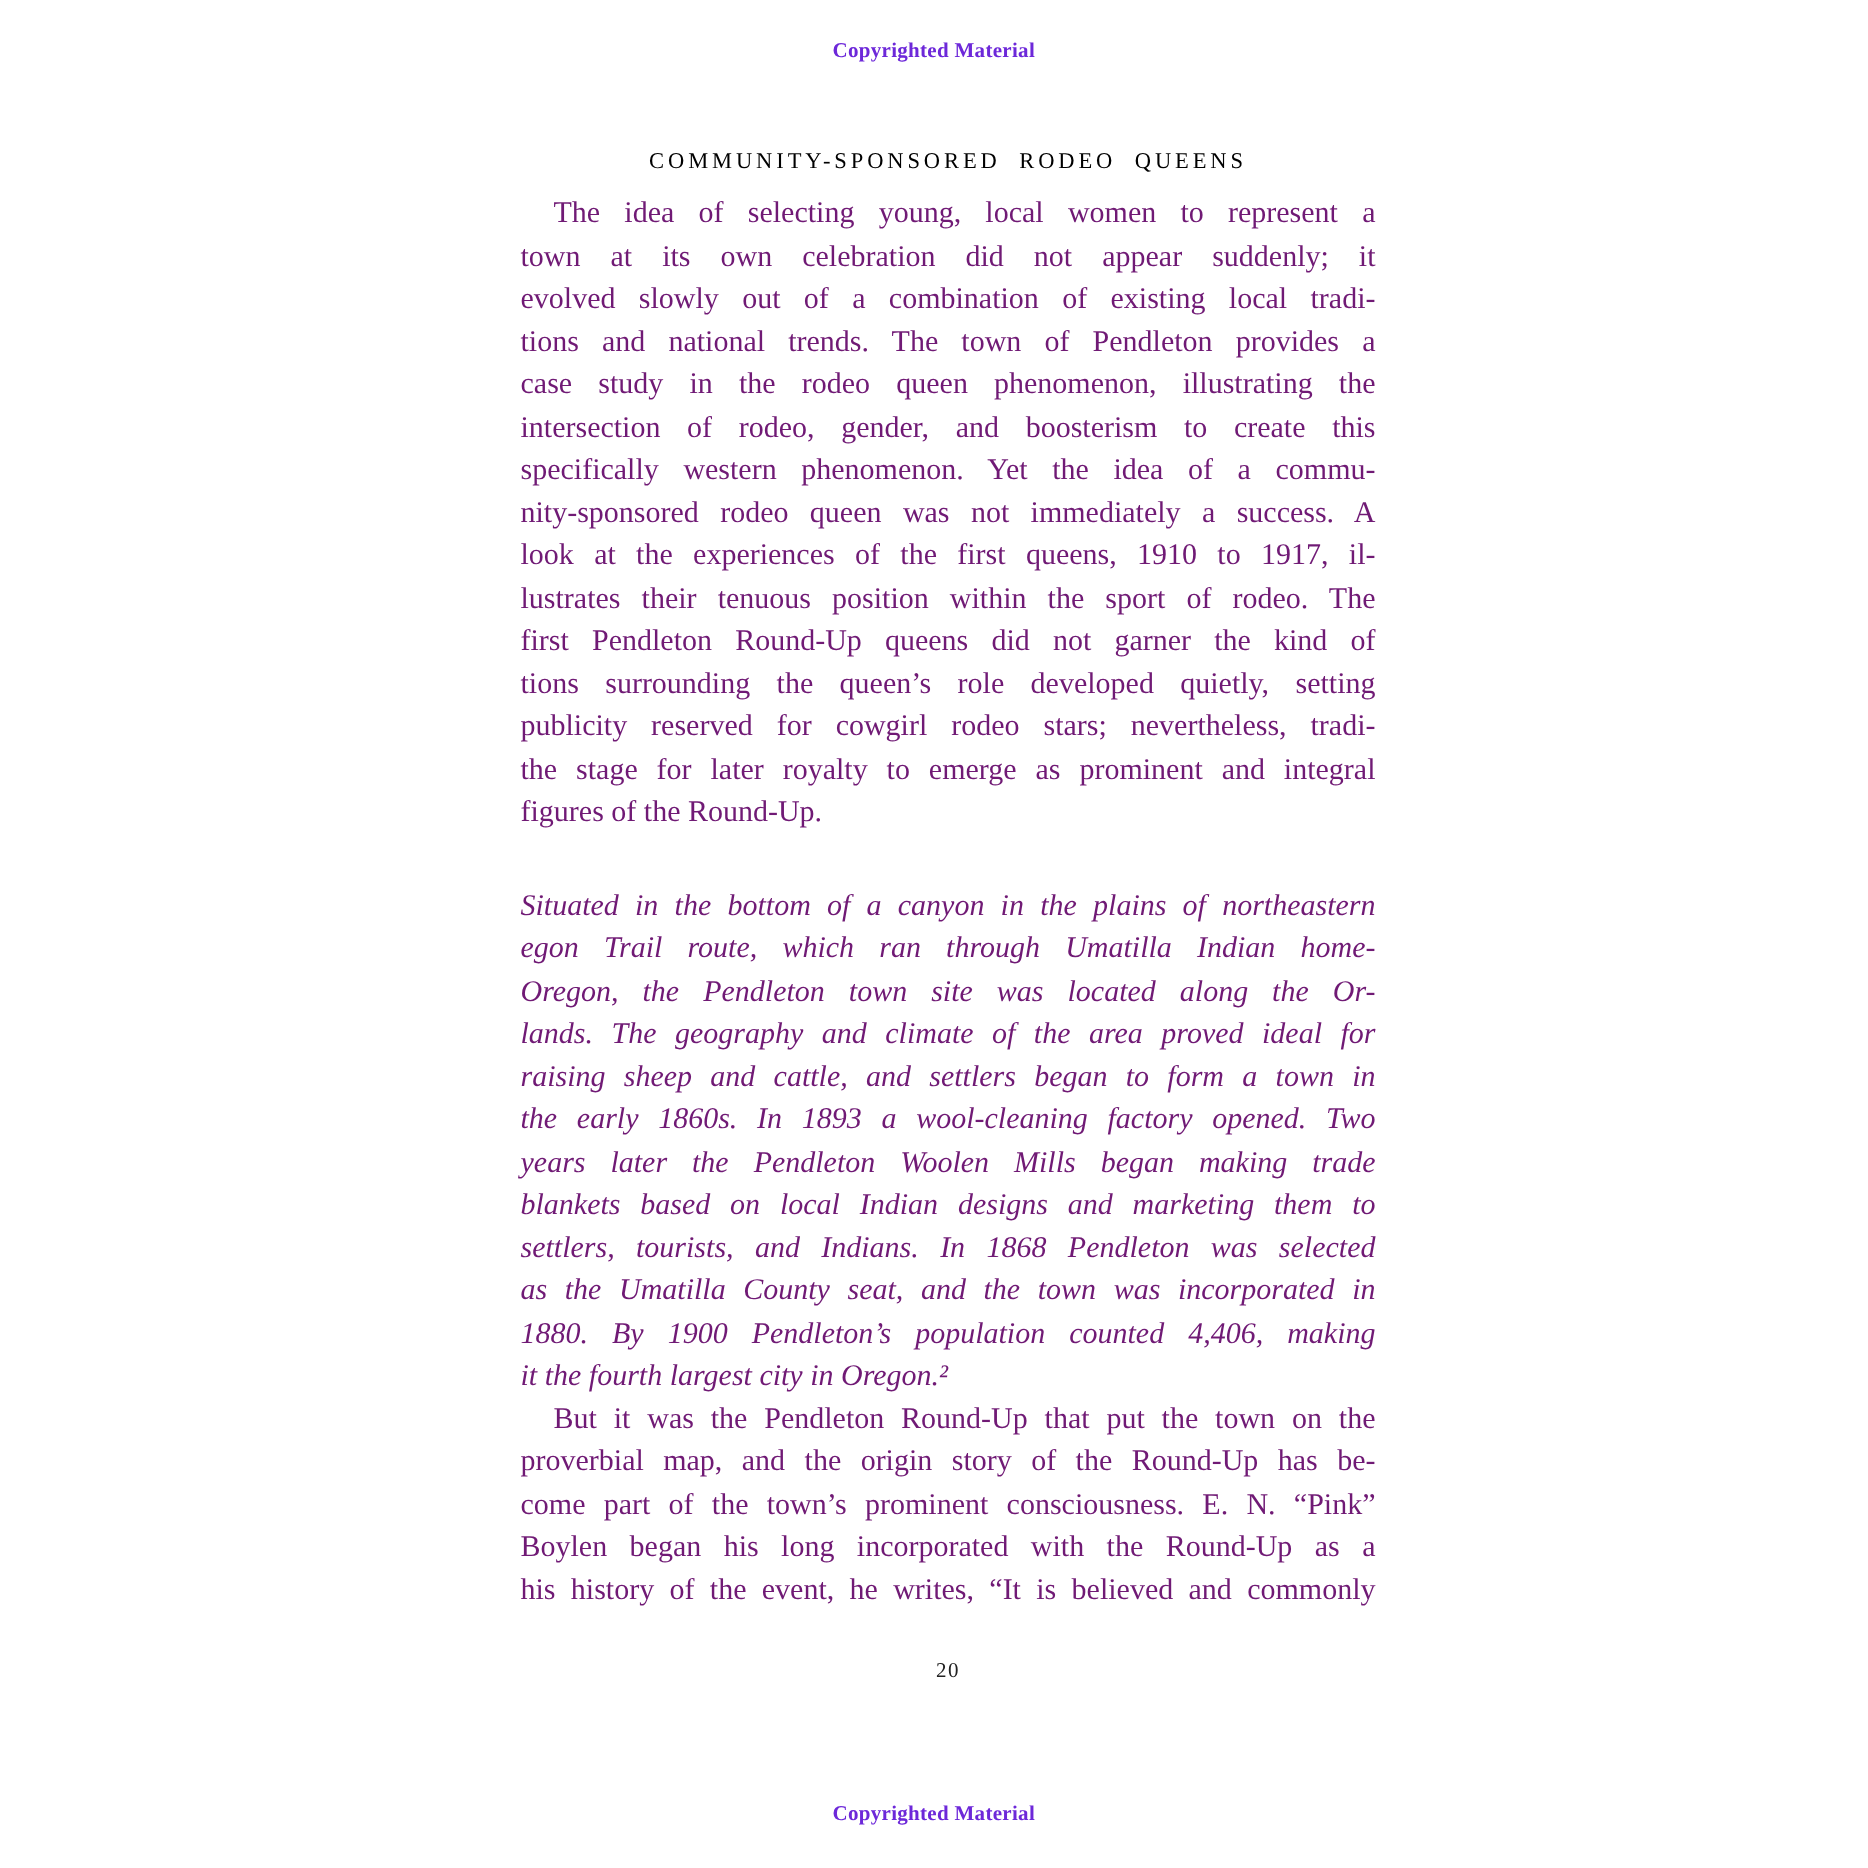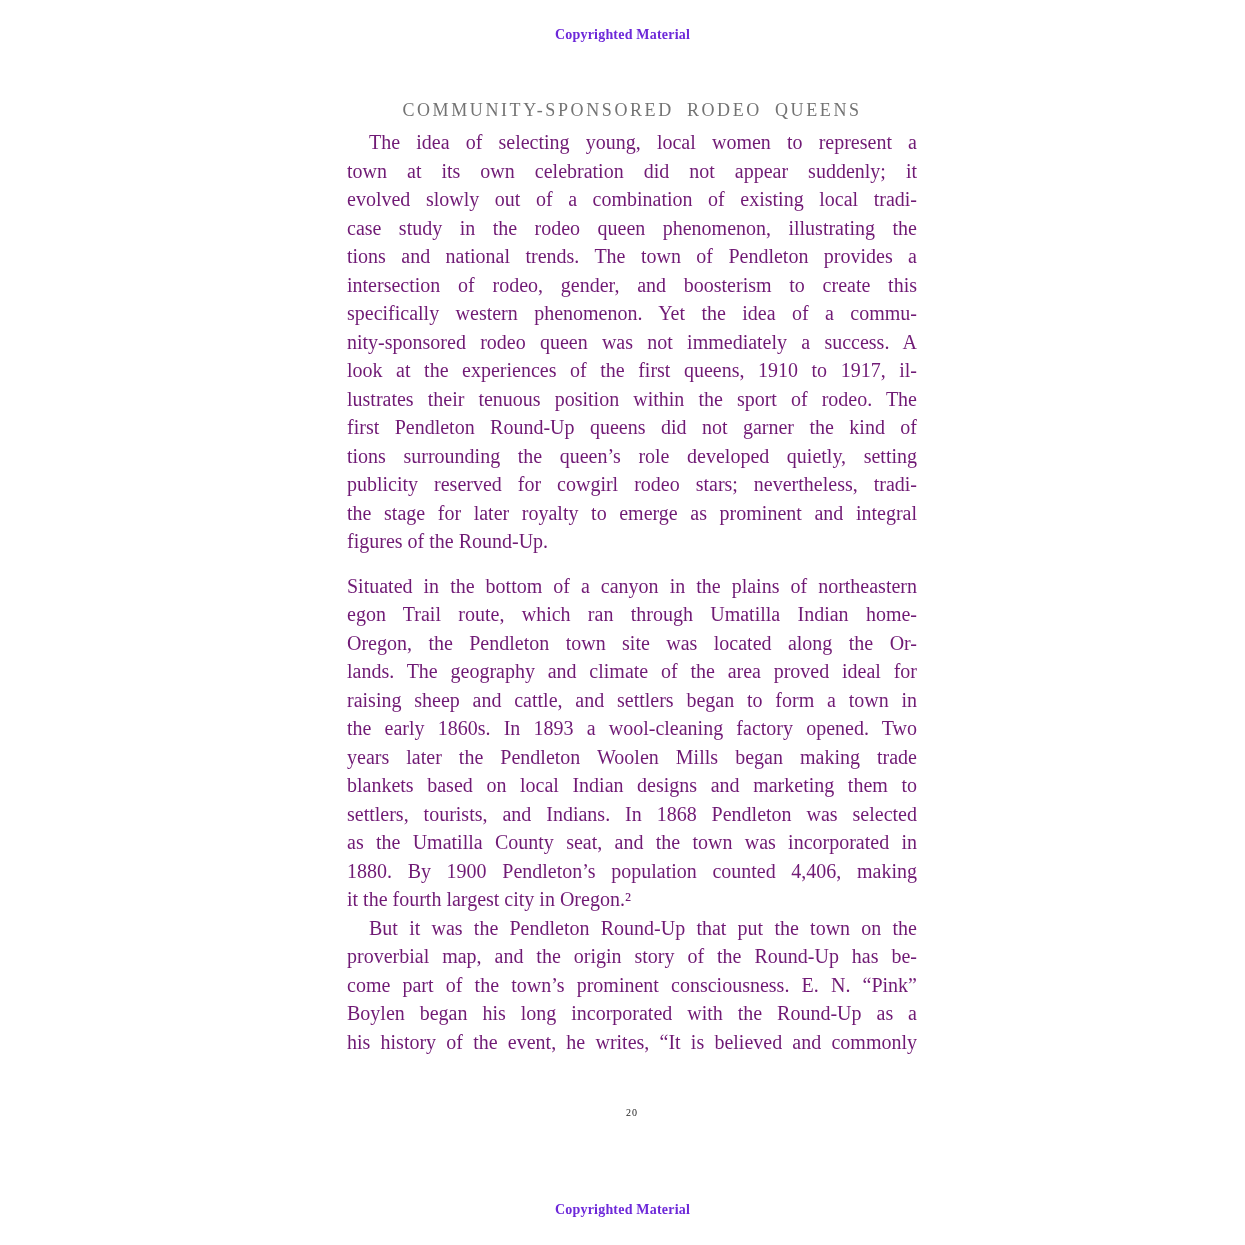--- a/index.html
+++ b/index.html
@@ -28,80 +28,80 @@
   .copyright-banner.top { top: 27px; }
   .copyright-banner.bottom { top: 1202px; }
 
   .running-head {
     position: absolute;
     top: 100px;
     left: 347px;
     width: 570px;
     text-align: center;
     font-family: "Liberation Serif", serif;
-    font-size: 18px;
+    font-size: 15px;
     font-weight: normal;
-    color: #737373;
+    color: #000000;
     letter-spacing: 2.6px;
     word-spacing: 6px;
     white-space: nowrap;
   }
 
   .text-block {
     position: absolute;
     top: 128px;
     left: 347px;
     width: 570px;
     font-family: "Liberation Serif", serif;
     font-size: 20px;
     line-height: 28.5px;
     color: #701a75;
   }
   .para { margin: 0; }
-  .para.section-break { margin-top: 16px; }
+  .para.section-break { margin-top: 34px; font-style: italic; }
   .text-line {
     text-align: justify;
     text-align-last: justify;
     white-space: normal;
   }
   .text-line.last-left {
     text-align-last: left;
   }
   .para.indent .text-line:first-child {
     text-indent: 22px;
   }
 
   .page-number {
     position: absolute;
     top: 1107px;
     left: 347px;
     width: 570px;
     text-align: center;
     font-family: "Liberation Serif", serif;
-    font-size: 10px;
+    font-size: 14px;
     letter-spacing: 1px;
     color: #222222;
   }
 </style>
 </head>
 <body>
 
 <div class="page">
 
   <div class="copyright-banner top">Copyrighted Material</div>
 
   <div class="running-head">COMMUNITY-SPONSORED RODEO QUEENS</div>
 
   <div class="text-block">
       <div class="para indent">
         <div class="text-line">The idea of selecting young, local women to represent a</div>
         <div class="text-line">town at its own celebration did not appear suddenly; it</div>
         <div class="text-line">evolved slowly out of a combination of existing local tradi-</div>
+        <div class="text-line">tions and national trends. The town of Pendleton provides a</div>
         <div class="text-line">case study in the rodeo queen phenomenon, illustrating the</div>
-        <div class="text-line">tions and national trends. The town of Pendleton provides a</div>
         <div class="text-line">intersection of rodeo, gender, and boosterism to create this</div>
         <div class="text-line">specifically western phenomenon. Yet the idea of a commu-</div>
         <div class="text-line">nity-sponsored rodeo queen was not immediately a success. A</div>
         <div class="text-line">look at the experiences of the first queens, 1910 to 1917, il-</div>
         <div class="text-line">lustrates their tenuous position within the sport of rodeo. The</div>
         <div class="text-line">first Pendleton Round-Up queens did not garner the kind of</div>
         <div class="text-line">tions surrounding the queen’s role developed quietly, setting</div>
         <div class="text-line">publicity reserved for cowgirl rodeo stars; nevertheless, tradi-</div>
         <div class="text-line">the stage for later royalty to emerge as prominent and integral</div>
         <div class="text-line last-left">figures of the Round-Up.</div>

